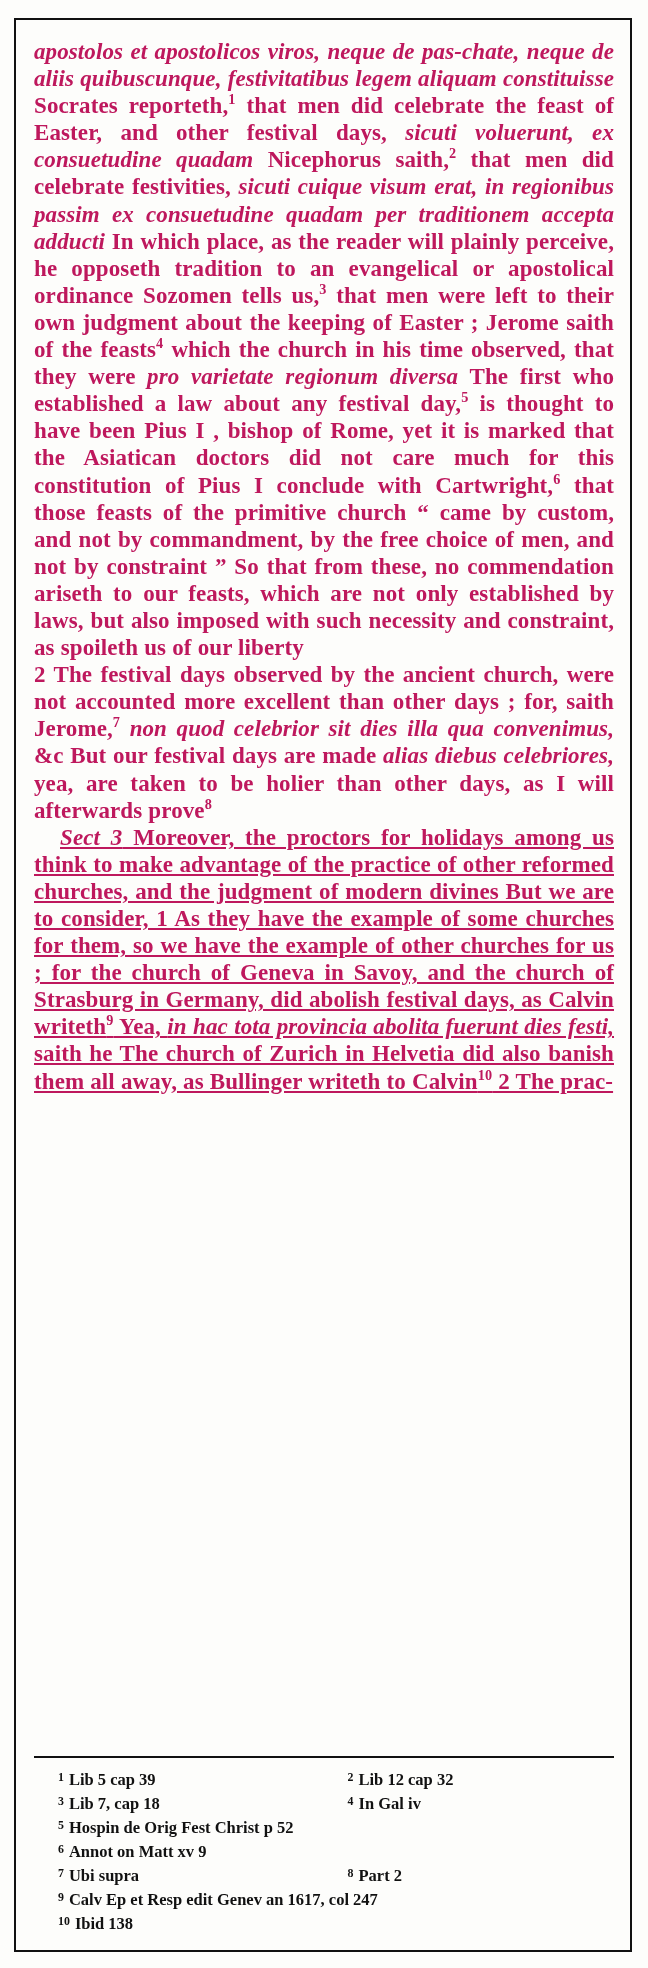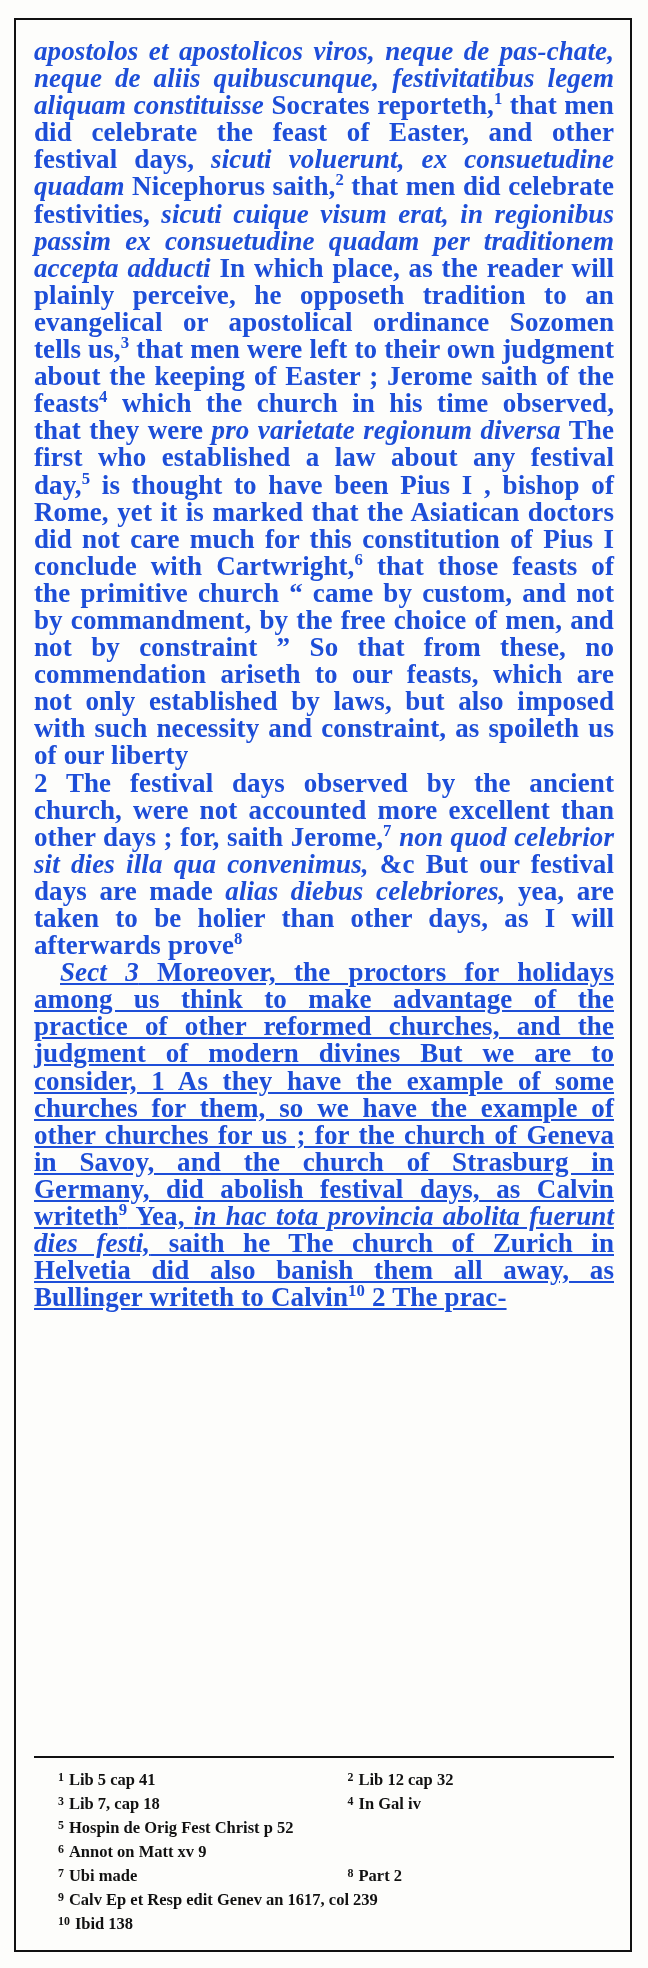--- a/index.html
+++ b/index.html
@@ -33,27 +33,27 @@
     box-sizing: border-box;
     pointer-events: none;
   }
   .col {
     position: relative;
     width: 580px;
     margin: 0 auto;
     padding-top: 12px;
   }
   .body-text {
-    font-size: 27px;
+    font-size: 23px;
     line-height: 27.1px;
     text-align: justify;
     text-justify: inter-word;
     word-spacing: 0.2px;
     letter-spacing: 0.1px;
-    color: #1d4ed8;
+    color: #be185d;
     font-weight: 600;
   }
   .body-text p {
     margin: 0;
   }
   .para-indent {
     text-indent: 26px;
     text-decoration: underline;
   }
   .it {
@@ -126,21 +126,21 @@
     <div class="body-text">
       <p class="para"><span class="it">apostolos et apostolicos viros, neque de pas-chate, neque de aliis quibuscunque, festivitatibus legem aliquam constituisse</span><span>  Socrates reporteth,</span><sup class="sup">1</sup><span> that men did celebrate the feast of Easter, and other festival days, </span><span class="it">sicuti voluerunt, ex consuetudine quadam</span><span>  Nicephorus saith,</span><sup class="sup">2</sup><span> that men did celebrate festivities, </span><span class="it">sicuti cuique visum erat, in regionibus passim ex consuetudine quadam per traditionem accepta adducti</span><span>  In which place, as the reader will plainly perceive, he opposeth tradition to an evangelical or apostolical ordinance    Sozomen tells us,</span><sup class="sup">3</sup><span> that men were left to their own judgment about the keeping of Easter ; Jerome saith of the feasts</span><sup class="sup">4</sup><span> which the church in his time observed, that they were </span><span class="it">pro varietate regionum diversa</span><span>   The first who established a law about any festival day,</span><sup class="sup">5</sup><span> is thought to have been Pius I , bishop of Rome, yet it is marked that the Asiatican doctors did not care much for this constitution of Pius    I conclude with Cartwright,</span><sup class="sup">6</sup><span> that those feasts of the primitive church “ came by custom, and not by commandment, by the free choice of men, and not by constraint ”   So that from these, no commendation ariseth to our feasts, which are not only established by laws, but also imposed with such necessity and constraint, as spoileth us of our liberty</span></p>
       <p class="para"><span>2   The festival days observed by the ancient church, were not accounted more excellent than other days ; for, saith Jerome,</span><sup class="sup">7</sup><span> </span><span class="it">non quod celebrior sit dies illa qua convenimus,</span><span> &amp;c   But our festival days are made </span><span class="it">alias diebus celebriores,</span><span> yea, are taken to be holier than other days, as I will afterwards prove</span><sup class="sup">8</sup></p>
       <p class="para para-indent"><span class="it">Sect  3</span><span>   Moreover, the proctors for holidays among us think to make advantage of the practice of other reformed churches, and the judgment of modern divines    But we are to consider, 1   As they have the example of some churches for them, so we have the example of other churches for us ; for the church of Geneva in Savoy, and the church of Strasburg in Germany, did abolish festival days, as Calvin writeth</span><sup class="sup">9</sup><span>   Yea, </span><span class="it">in hac tota provincia abolita fuerunt dies festi,</span><span> saith he    The church of Zurich in Helvetia did also banish them all away, as Bullinger writeth to Calvin</span><sup class="sup">10</sup><span>   2   The prac-</span></p>
     </div>
     <div class="rule" style="top: 1730px;"></div>
     <div class="notes" style="top: 1742px; position: absolute;">
         <div class="note-row">
           <div class="note-cell left">
             <span class="note-num">1</span>
-            <span class="note-txt">Lib  5 cap  41</span>
+            <span class="note-txt">Lib  5 cap  39</span>
           </div>
           <div class="note-cell right">
             <span class="note-num">2</span>
             <span class="note-txt">Lib  12  cap  32</span>
           </div>
         </div>
         <div class="note-row">
           <div class="note-cell left">
             <span class="note-num">3</span>
             <span class="note-txt">Lib  7, cap  18</span>
@@ -158,31 +158,31 @@
         </div>
         <div class="note-row">
           <div class="note-cell full">
             <span class="note-num">6</span>
             <span class="note-txt">Annot  on Matt  xv  9</span>
           </div>
         </div>
         <div class="note-row">
           <div class="note-cell left">
             <span class="note-num">7</span>
-            <span class="note-txt">Ubi made</span>
+            <span class="note-txt">Ubi supra</span>
           </div>
           <div class="note-cell right">
             <span class="note-num">8</span>
             <span class="note-txt">Part  2</span>
           </div>
         </div>
         <div class="note-row">
           <div class="note-cell full">
             <span class="note-num">9</span>
-            <span class="note-txt">Calv  Ep  et Resp  edit  Genev  an  1617, col  239</span>
+            <span class="note-txt">Calv  Ep  et Resp  edit  Genev  an  1617, col  247</span>
           </div>
         </div>
         <div class="note-row">
           <div class="note-cell full">
             <span class="note-num">10</span>
             <span class="note-txt">Ibid  138</span>
           </div>
         </div>
       </div>
   </div>

